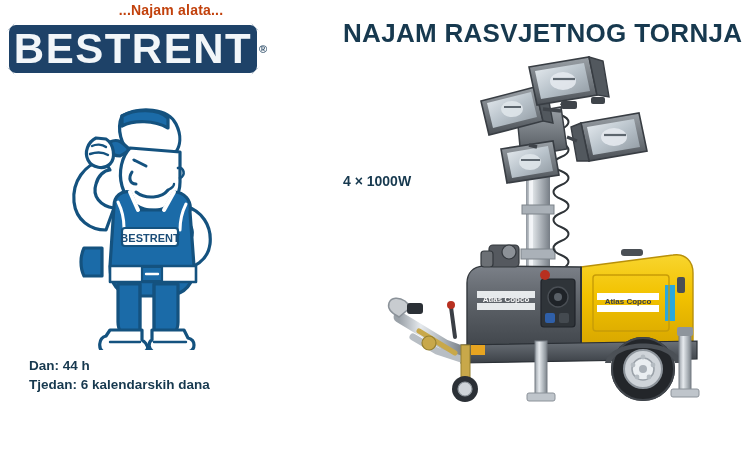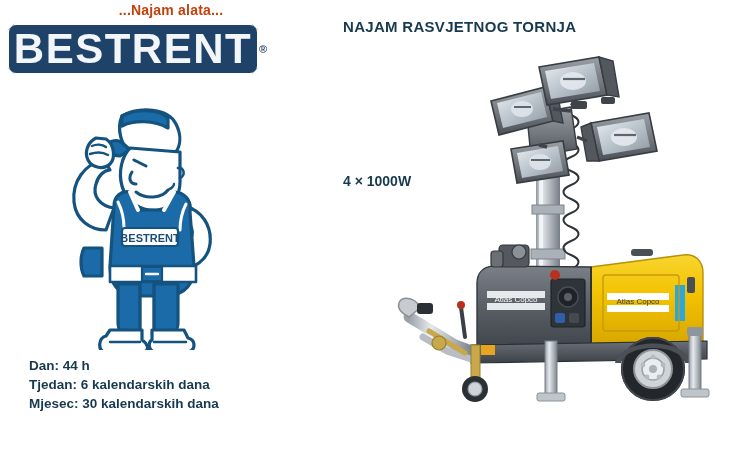--- a/index.html
+++ b/index.html
@@ -96,44 +96,45 @@
     font-weight: bold;
     line-height: 19px;
   }
   .terms div { white-space: nowrap; }
 
   
   .main-title {
     position: absolute;
     left: 343px;
     top: 18px;
-    font-size: 15px;
+    font-size: 26px;
     font-weight: bold;
     color: #17394f;
     letter-spacing: 0.3px;
     white-space: nowrap;
     text-align: right;
   }
   .specs {
     position: absolute;
     left: 343px;
     top: 170px;
     color: #17394f;
     font-size: 14px;
     font-weight: bold;
     line-height: 22px;
   }
   .specs div { white-space: nowrap; text-align: right; }
 
   .tower {
     position: absolute;
-    left: 395px;
+    left: 385px;
     top: 45px;
     width: 335px;
     height: 360px;
+    font-weight: bold;
   }
 </style>
 </head>
 <body>
 
 <div id="canvas">
 
   <div class="tagline">...Najam alata...</div>
 
   <div class="logo-wrap">
@@ -203,21 +204,20 @@
         <path d="M134 232 L166 232 L170 240 C178 242 178 252 170 254 L136 254
                  C130 252 130 244 134 242 Z" fill="#ffffff"></path>
         <path d="M92 244 L122 244 M136 244 L168 244" stroke-width="2.4"></path>
       </g>
     </svg>
   </div>
 
   <div class="terms">
     <div>Dan: 44 h</div>
     <div>Tjedan: 6 kalendarskih dana</div>
-    <div>Mjesec: 30 kalendarskih dana</div>
   </div>
 
   <div class="main-title">NAJAM RASVJETNOG TORNJA</div>
 
   <div class="specs">
     <div>4 × 1000W</div>
   </div>
 
   <div class="tower">
     <svg viewBox="0 0 335 360" width="335" height="360" xmlns="http://www.w3.org/2000/svg">

